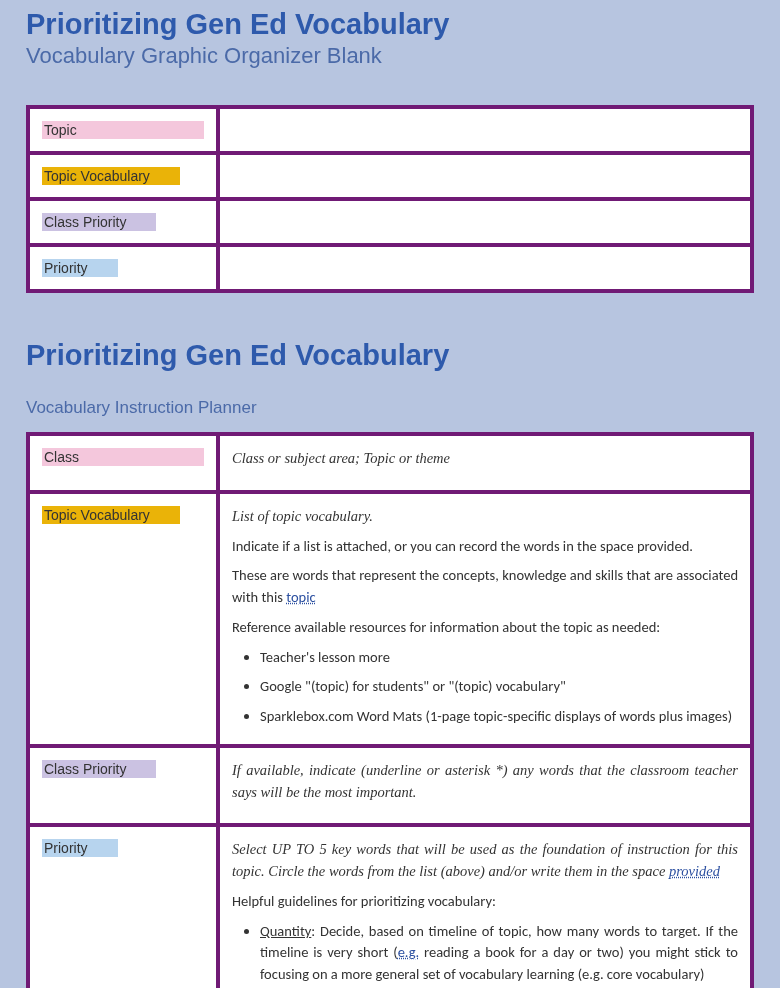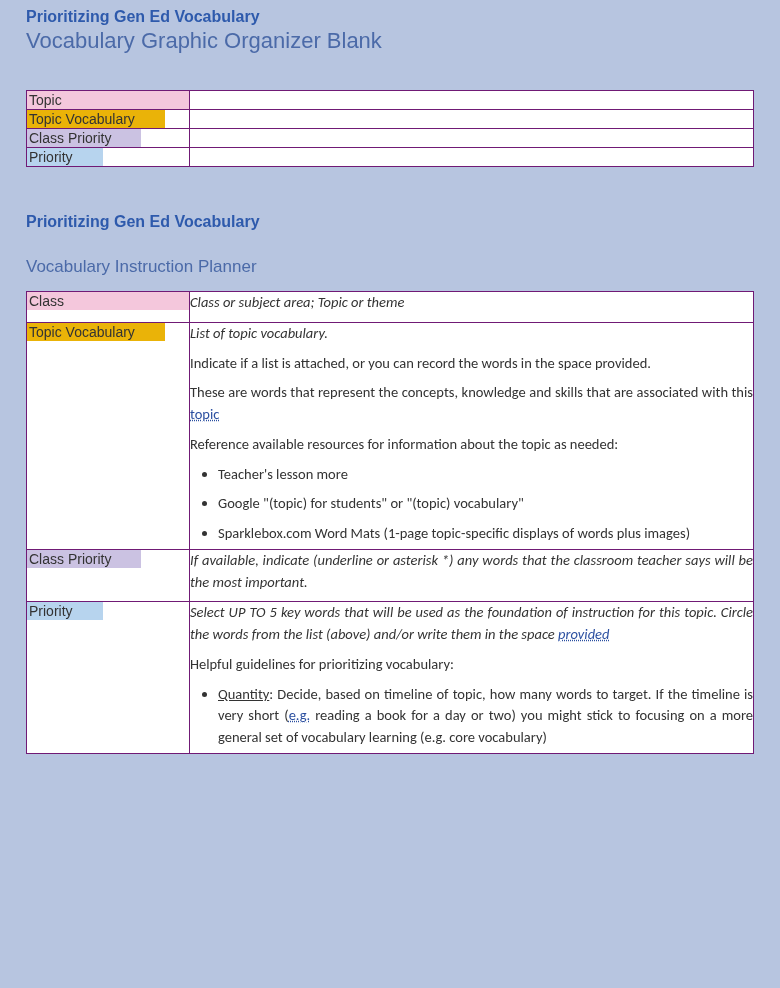--- a/index.html
+++ b/index.html
@@ -8,21 +8,21 @@
       background: #b7c5e0;
       font-family: "Calibri", "Segoe UI", Arial, sans-serif;
       width: 780px;
       color: #333;
     }
     .page {
       padding: 4px 26px 0 26px;
     }
     .main-title {
       color: #2e5aac;
-      font-size: 16px;
+      font-size: 29px;
       font-weight: bold;
       margin: 4px 0 2px 0;
       font-family: "Century Gothic", "Segoe UI", Arial, sans-serif;
     }
     .subtitle {
       color: #4b6aa8;
       font-size: 22px;
       margin-bottom: 36px;
       font-family: "Century Gothic", "Segoe UI", Arial, sans-serif;
     }
@@ -33,23 +33,23 @@
       font-family: "Century Gothic", "Segoe UI", Arial, sans-serif;
       margin-top: 26px;
     }
     table.org {
       border-collapse: collapse;
       width: 100%;
       background: #fff;
       font-size: 14.5px;
     }
     table.org td {
-      border: 1px solid #701a75;
+      border: 4px solid #701a75;
       vertical-align: top;
-      padding: 0;
+      padding: 12px;
     }
     .label-cell {
       width: 162px;
       padding: 2px 6px 12px 2px;
       background: #fff;
       position: relative;
     }
     .label-chip {
       display: inline-block;
       padding: 1px 30px 1px 2px;
@@ -66,20 +66,21 @@
     .chip-purple { background: #cbc2e2; }
     .chip-blue   { background: #b7d4ee; }
     .chip-none   { background: transparent; }
     .content-cell {
       padding: 3px 6px 4px 6px;
       line-height: 1.5;
     }
     .content-cell p { margin: 0 0 8px 0; }
     .content-cell p.intro-italic {
       font-style: italic;
+      font-family: Liberation Serif, serif;
     }
     .content-cell ul {
       margin: 0 0 4px 0;
       padding-left: 28px;
     }
     .content-cell li {
       margin-bottom: 8px;
     }
     .content-cell li:last-child { margin-bottom: 2px; }
     .content-cell.justify {

